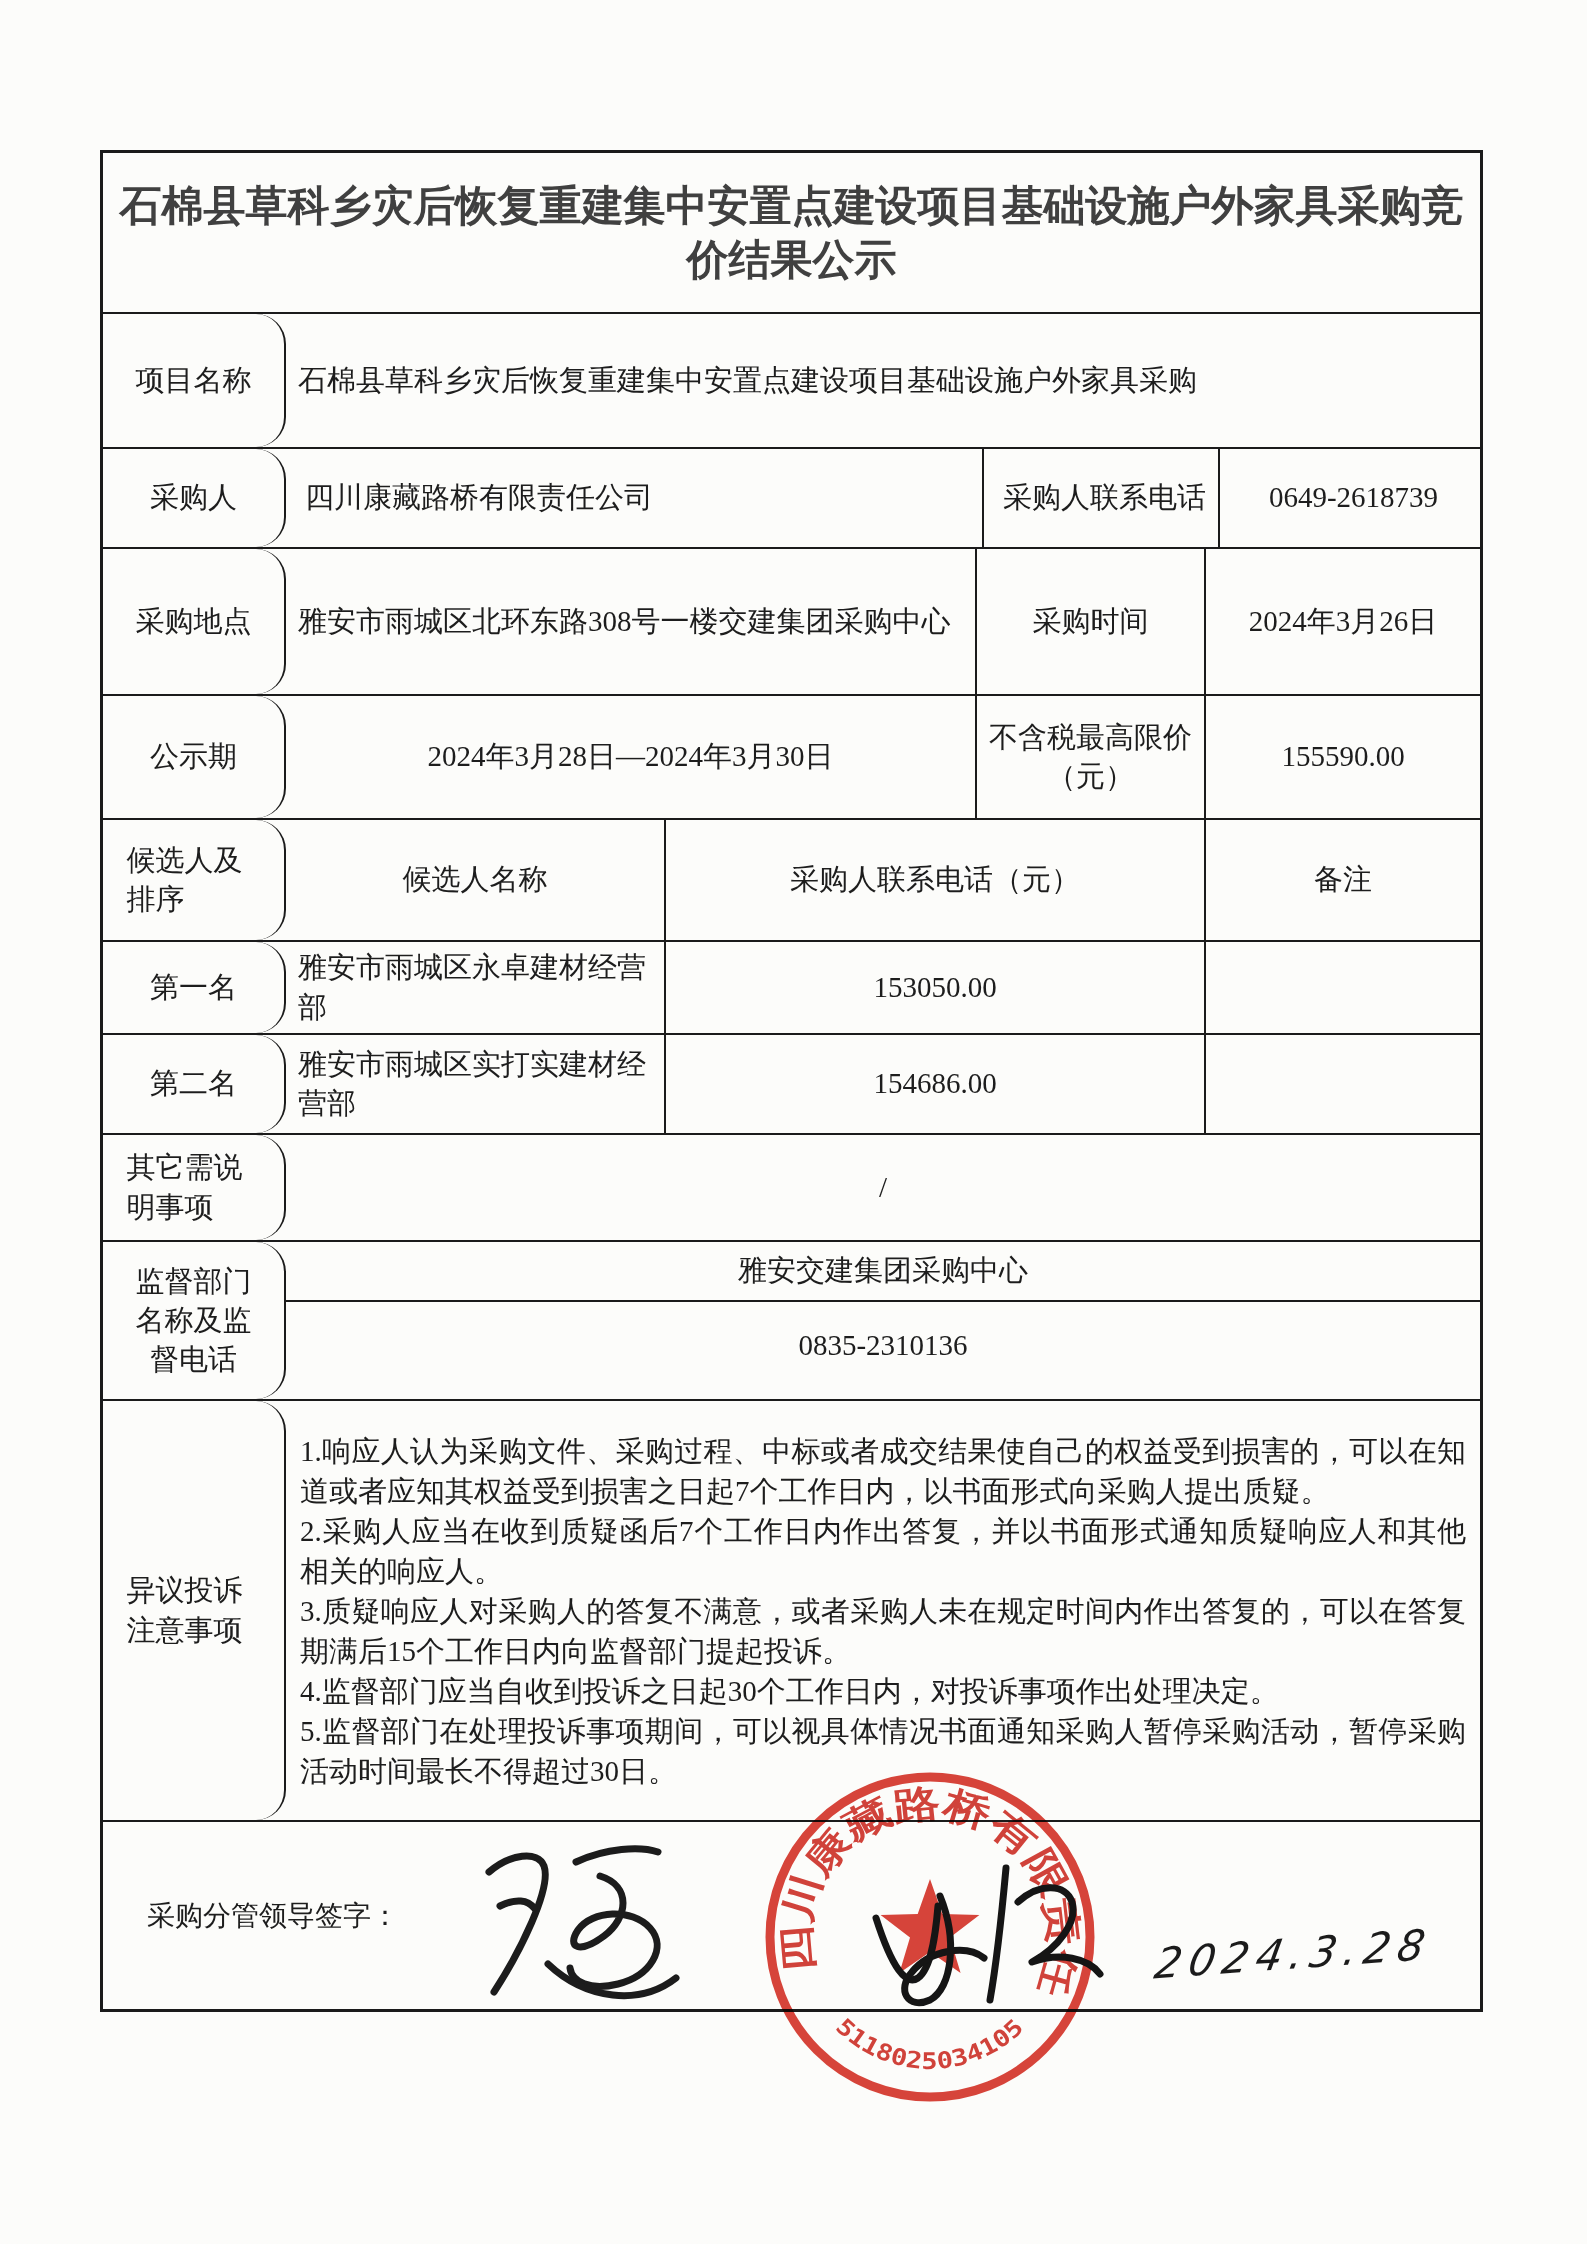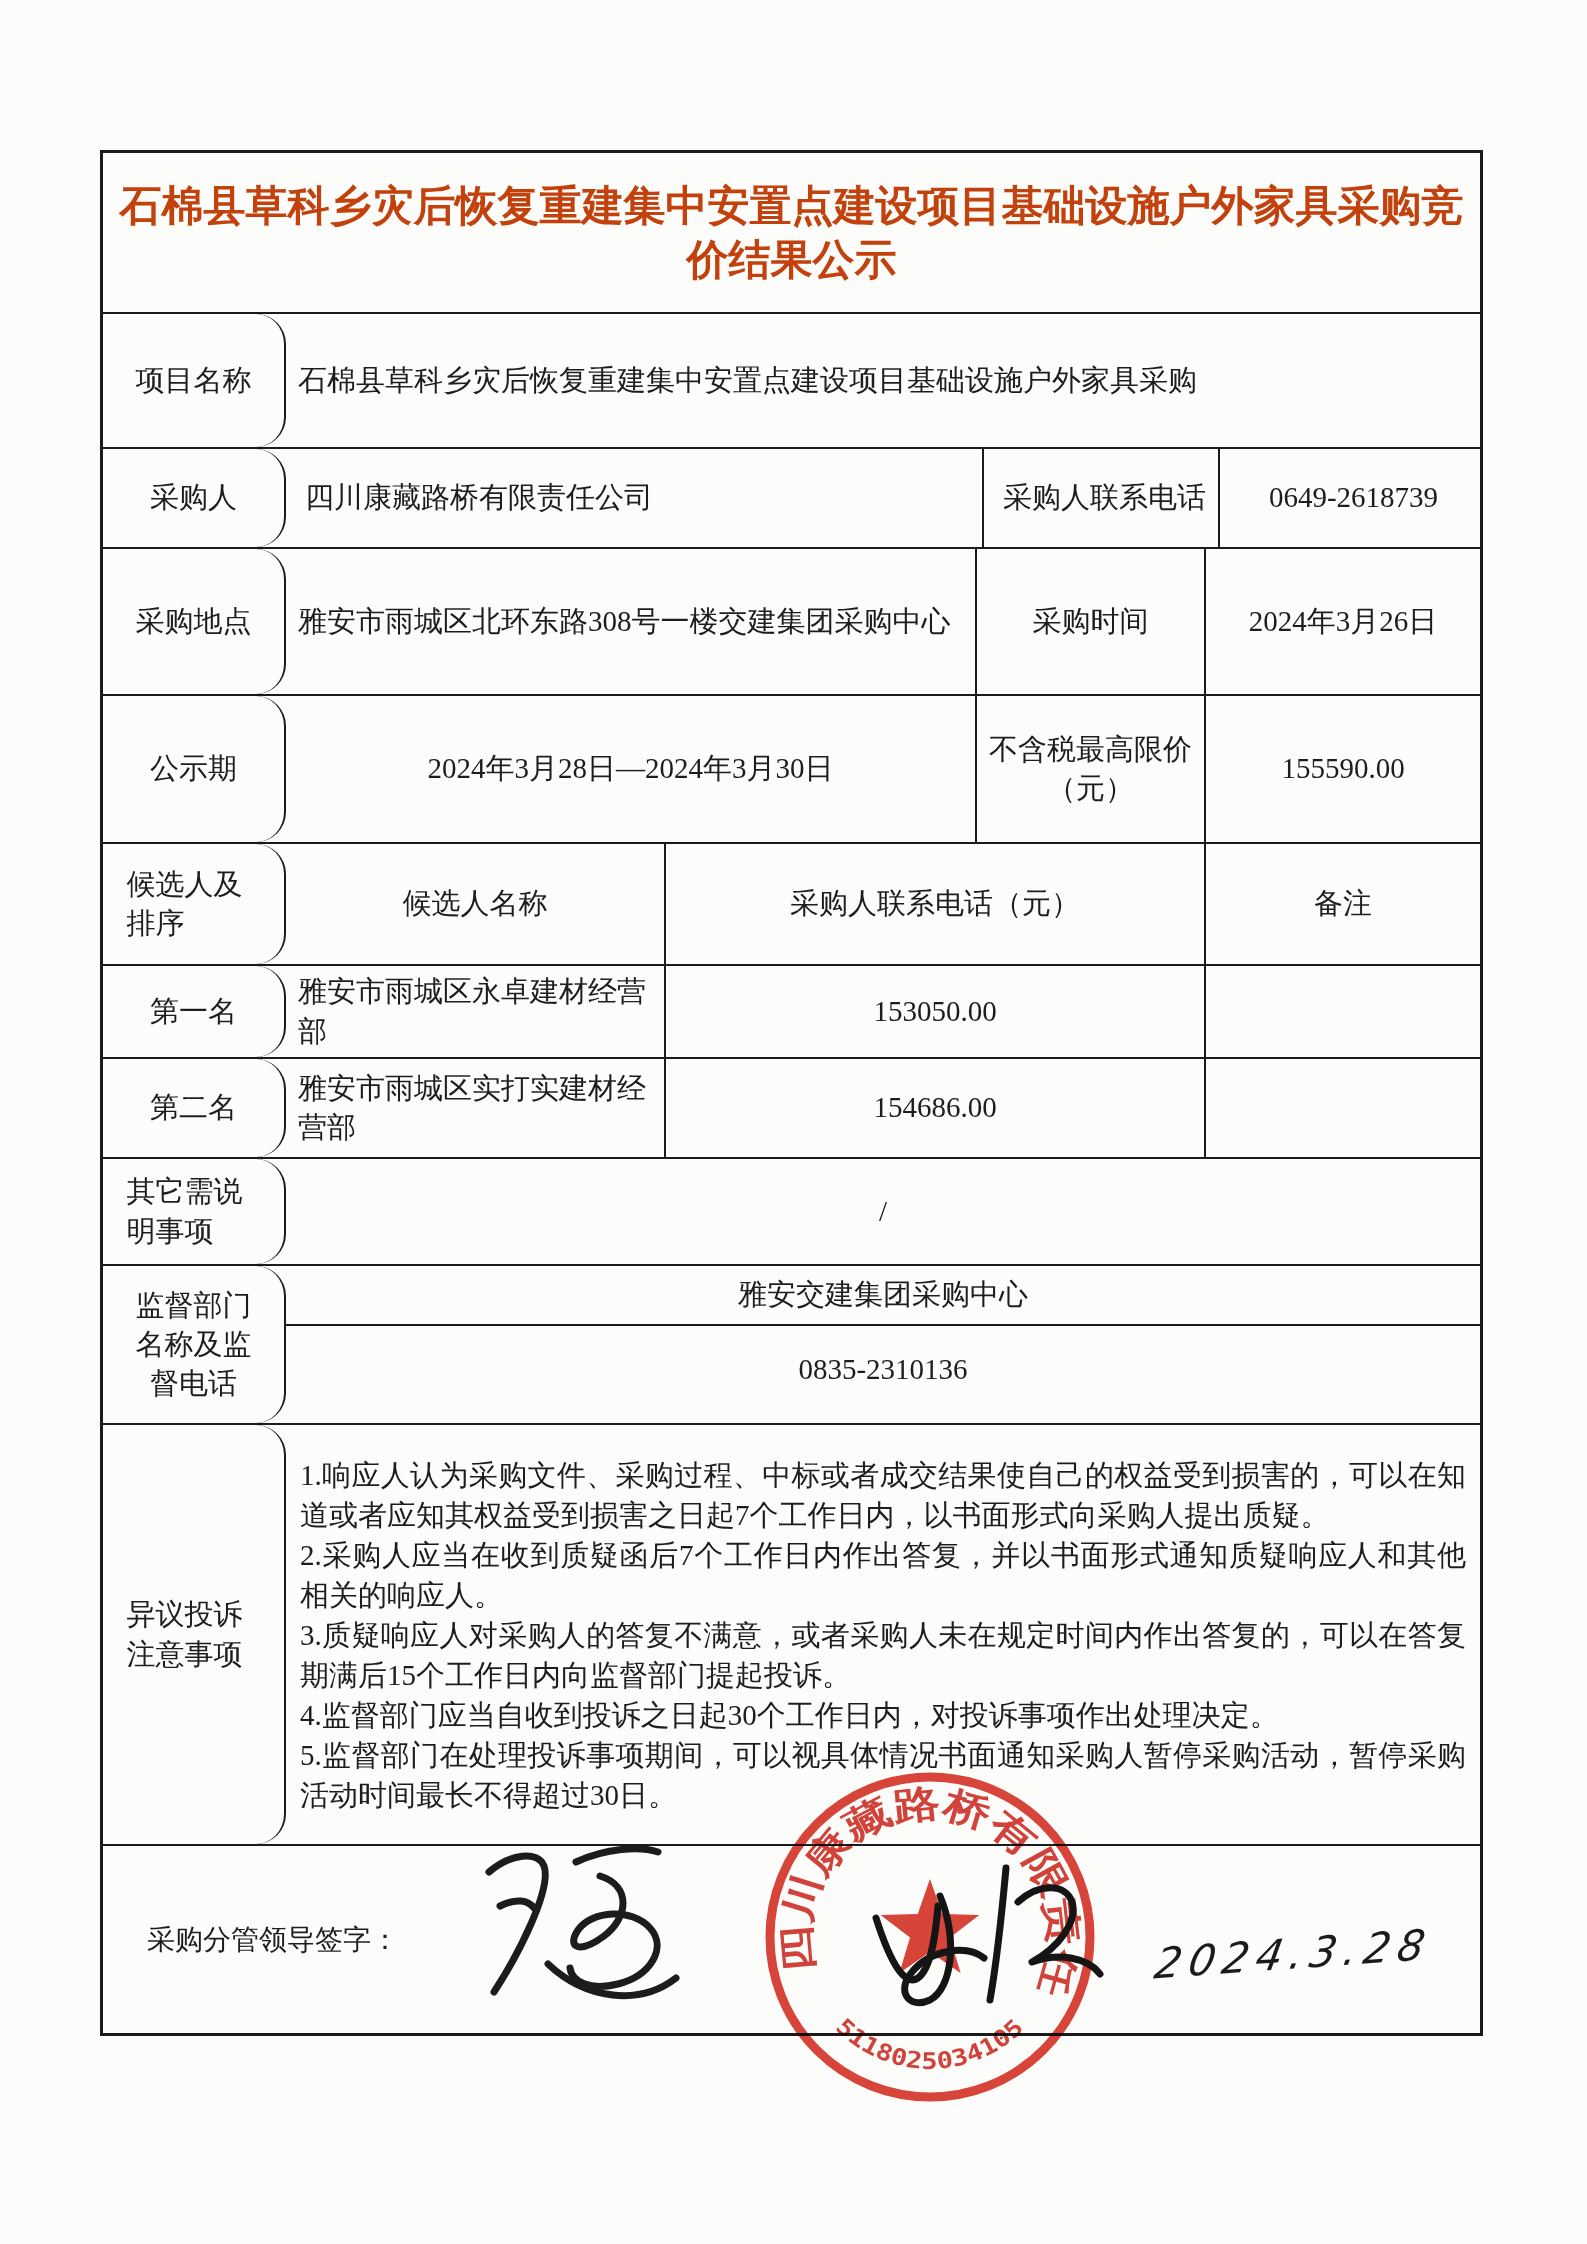--- a/index.html
+++ b/index.html
@@ -15,25 +15,25 @@
   .cell.left{justify-content:flex-start;text-align:left;padding-left:12px;padding-right:8px;}
   .ca{width:183px;padding:0 6px;border-radius:30px;}
   .alabel{display:inline-block;max-width:134px;text-align:center;}
   .cb-wide{width:691px;}
   .cc{width:229px;padding:0 2px;}
   .cd{flex:1;}
   .cb-name{width:380px;}
   .cc-price{width:540px;}
   .title-row{height:161px;}
   .title-cell{flex:1;font-family:"Liberation Sans","DejaVu Sans",sans-serif;font-weight:bold;
-              font-size:42px;line-height:54px;padding:0 14px;color:#c2410c;}
+              font-size:42px;line-height:54px;padding:0 14px;color:#404040;}
   .r-project{height:135px;}
   .r-buyer{height:100px;gap:7px;}
   .r-location{height:147px;}
-  .r-publicity{height:148px;}
+  .r-publicity{height:124px;}
   .r-candh{height:122px;}
   .r-cand1{height:93px;}
   .r-cand2{height:100px;}
   .r-other{height:107px;}
   .r-superv{height:159px;}
   .superv-stack{flex:1;display:flex;flex-direction:column;border-right:none;}
   .sup-sub{box-sizing:border-box;display:flex;align-items:center;justify-content:center;
            font-size:29px;}
   .sup-1{height:60px;border-bottom:2px solid #1b1b1b;}
   .sup-2{height:87px;}

